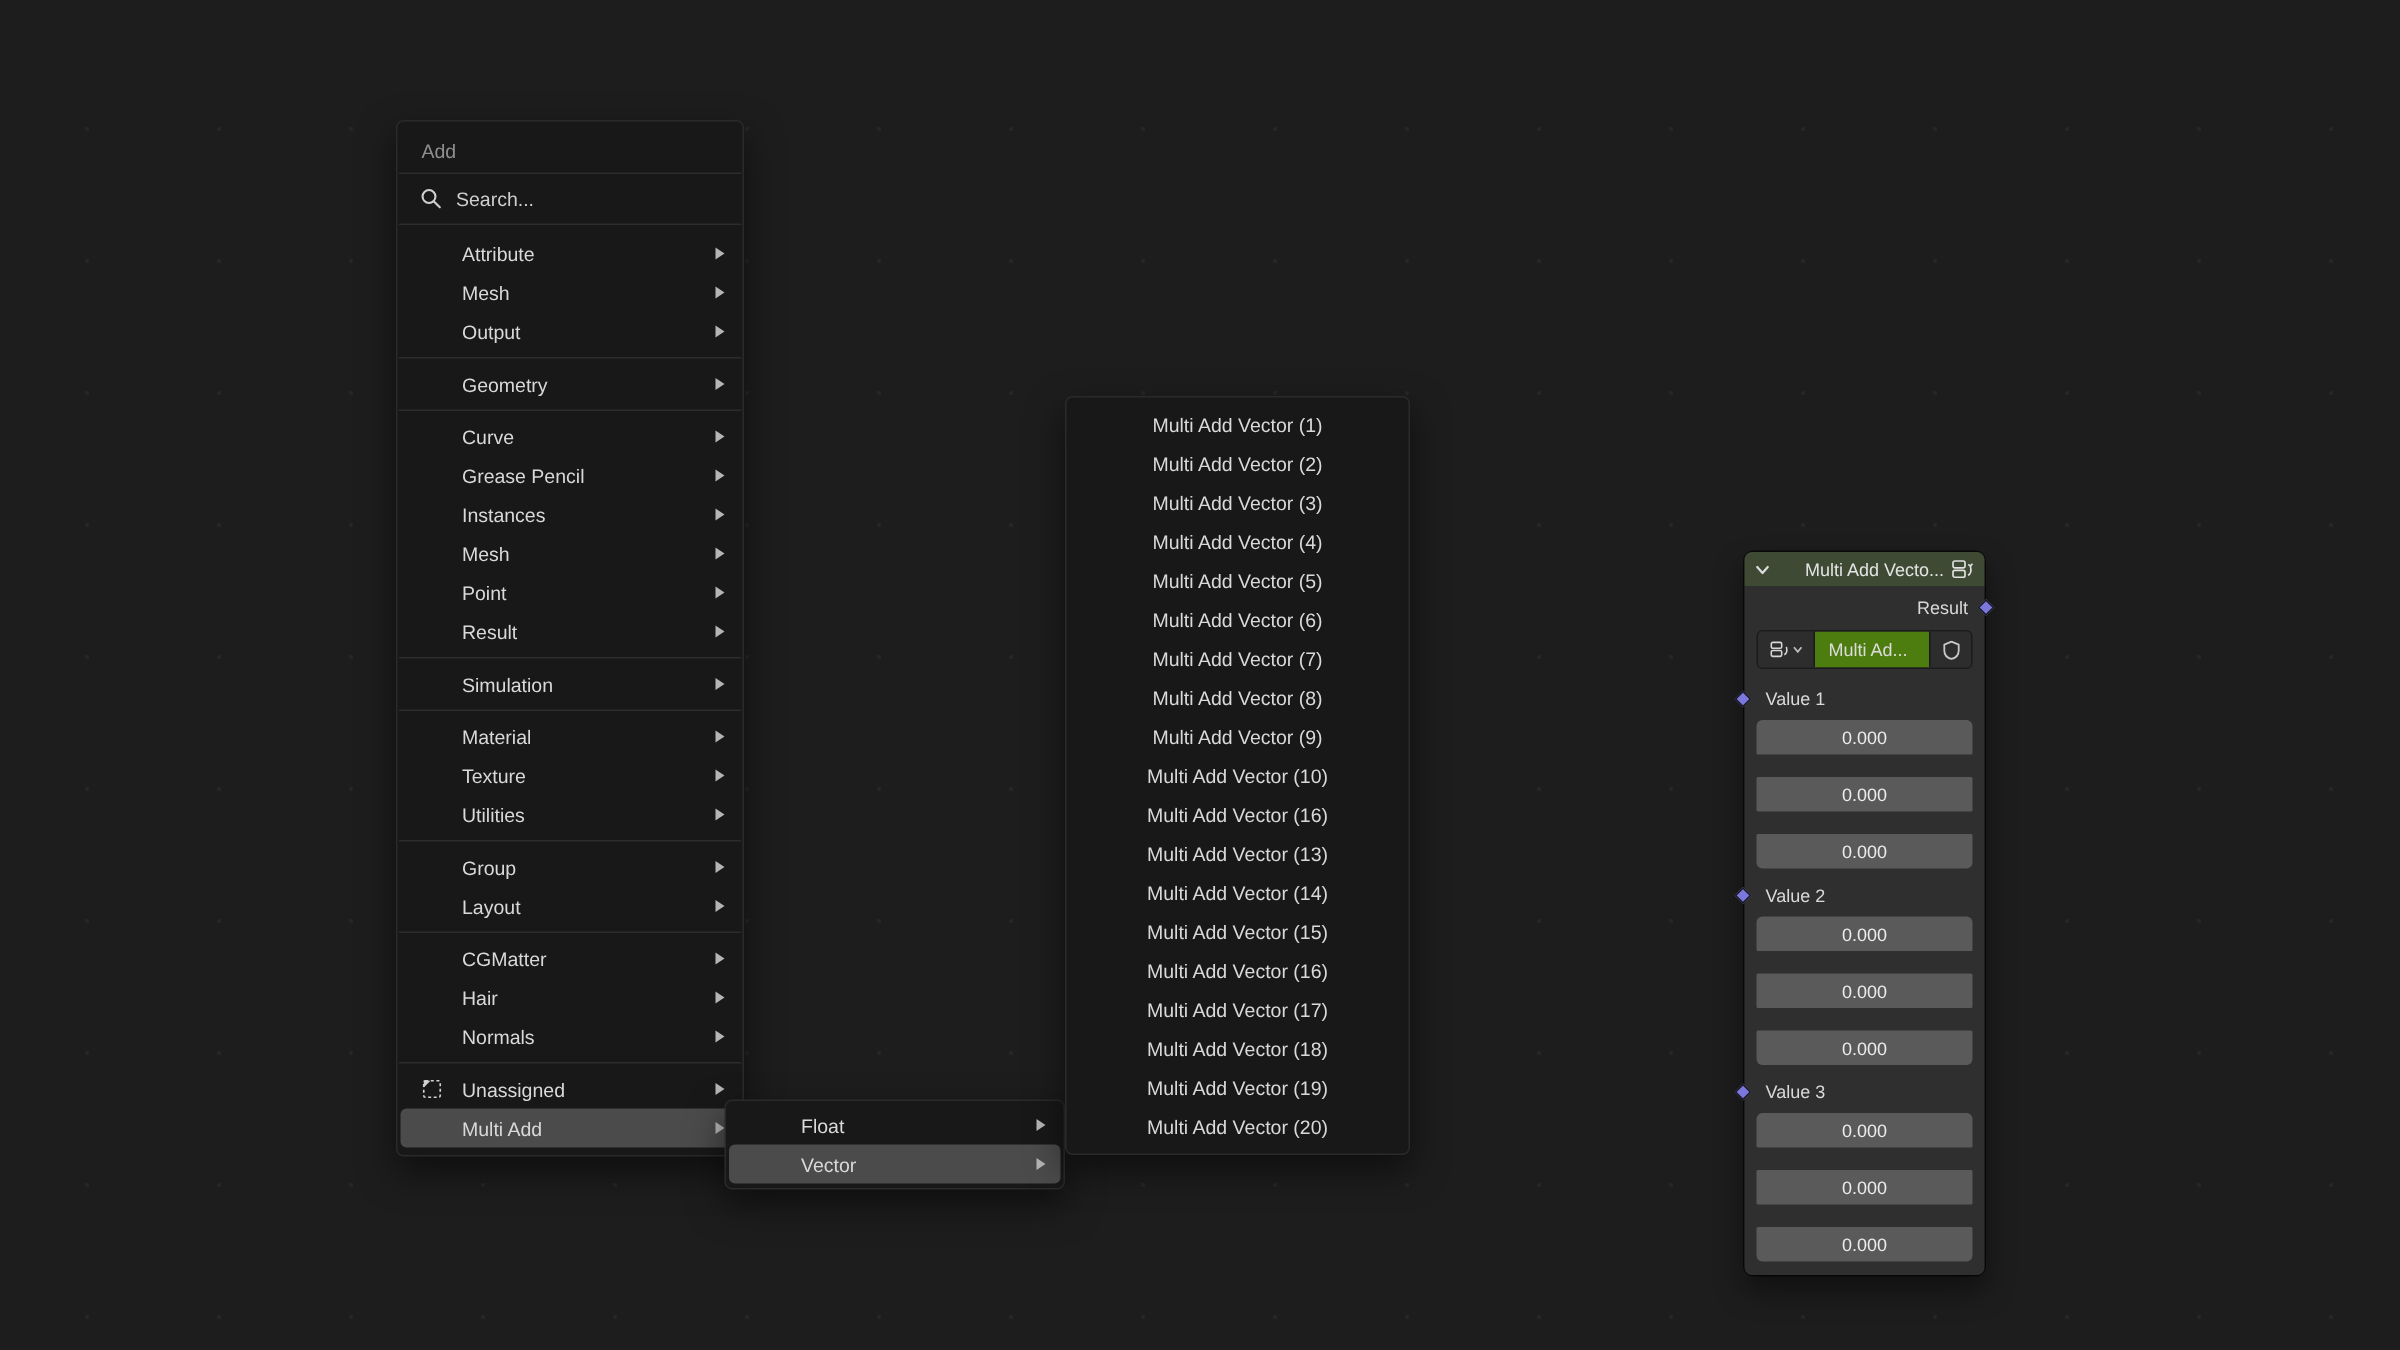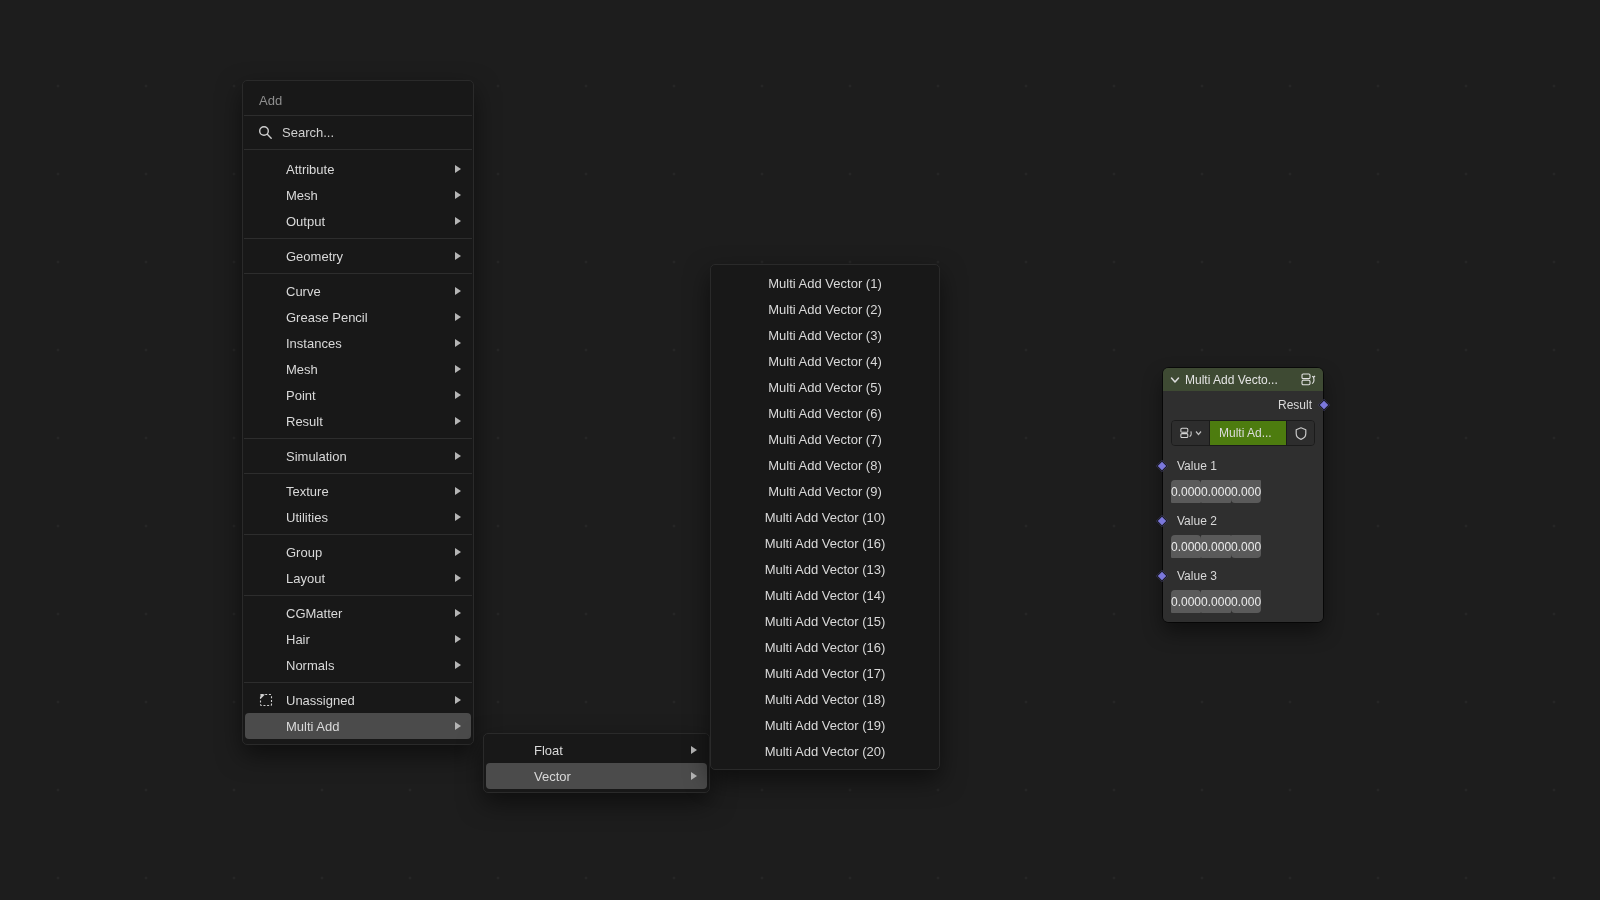--- a/index.html
+++ b/index.html
@@ -90,36 +90,36 @@
   .selector-row{
     height:24px;margin:2px 8px 6px;
     display:flex;align-items:stretch;
     border-radius:4px;overflow:hidden;
     border:1px solid #1b1b1b;
   }
   .sel-icon-btn{width:37px;background:#2d2d2d;display:flex;align-items:center;justify-content:center;gap:2px;border-right:1px solid #1b1b1b;}
   .sel-name{flex:1;background:#4d7c0f;display:flex;align-items:center;padding-left:9px;color:#dcdcdc;white-space:nowrap;overflow:hidden;}
   .sel-shield-btn{width:27px;background:#2d2d2d;display:flex;align-items:center;justify-content:center;border-left:1px solid #1b1b1b;}
   .value-label-row{height:28px;display:flex;align-items:center;padding-left:14px;position:relative;}
-  .vec-stack{margin:0 8px 4px;display:flex;flex-direction:row;gap:0;}
+  .vec-stack{margin:0 8px 4px;display:flex;flex-direction:column;gap:15px;}
   .vec-field{
     height:23px;background:var(--field-bg,#5a5a5a);
     display:flex;align-items:center;justify-content:center;
     color:var(--field-text,#ececec);
     border-radius:1px;
   }
   .vec-field.first{border-radius:4px 4px 1px 1px;}
   .vec-field.last{border-radius:1px 1px 4px 4px;}
 </style>
 </head>
 <body>
 
 <div class="canvas">
 
-  <div class="menu-panel" style="left:242px;top:80px;width:232px;">
+  <div class="menu-panel" style="left:264px;top:80px;width:232px;">
     <div class="menu-title">Add</div>
     <div class="sep"></div>
     <div class="search-row">
       <svg width="15" height="15" viewBox="0 0 15 15">
         <circle cx="6" cy="6" r="4.3" fill="none" stroke="#cfcfcf" stroke-width="1.4"></circle>
         <line x1="9.3" y1="9.3" x2="13.2" y2="13.2" stroke="#cfcfcf" stroke-width="1.4" stroke-linecap="round"></line>
       </svg>
       <span class="search-text">Search...</span>
     </div>
     <div class="sep"></div>
@@ -174,20 +174,24 @@
           <div class="gsep-line"></div>
         </div>
         <div class="menu-item">
           <span class="mi-label">Simulation</span>
           <span class="arrow"></span>
         </div>
         <div class="gsep">
           <div class="gsep-line"></div>
         </div>
         <div class="menu-item">
+          <span class="mi-label">Material</span>
+          <span class="arrow"></span>
+        </div>
+        <div class="menu-item">
           <span class="mi-label">Texture</span>
           <span class="arrow"></span>
         </div>
         <div class="menu-item">
           <span class="mi-label">Utilities</span>
           <span class="arrow"></span>
         </div>
         <div class="gsep">
           <div class="gsep-line"></div>
         </div>
@@ -296,21 +300,21 @@
         <span class="mi-label">Multi Add Vector (18)</span>
       </div>
       <div class="menu-item">
         <span class="mi-label">Multi Add Vector (19)</span>
       </div>
       <div class="menu-item">
         <span class="mi-label">Multi Add Vector (20)</span>
       </div>
     </div>
 
-  <div class="node" style="left:1163px;top:368px;width:160px;">
+  <div class="node" style="left:1163px;top:368px;width:160px;text-align:right;">
     <div class="node-header">
       <svg width="10" height="8" viewBox="0 0 10 8">
         <path d="M1.5 2 L5 6 L8.5 2" fill="none" stroke="#dcdcdc" stroke-width="1.5" stroke-linecap="round" stroke-linejoin="round"></path>
       </svg>
       <span class="node-title">Multi Add Vecto...</span>
       <svg width="15" height="13" viewBox="0 0 15 13">
         <rect x="1" y="1" width="8" height="4.6" rx="1.2" fill="none" stroke="#e2e2e2" stroke-width="1.1"></rect>
         <rect x="1" y="7.2" width="8" height="4.6" rx="1.2" fill="none" stroke="#e2e2e2" stroke-width="1.1"></rect>
         <path d="M11 10.5 q2.8 -1.2 1.6 -6" fill="none" stroke="#e2e2e2" stroke-width="1.1"></path>
         <path d="M11.2 3.2 l1.4 1.2 l1.4 -1.6" fill="none" stroke="#e2e2e2" stroke-width="1.1"></path>

